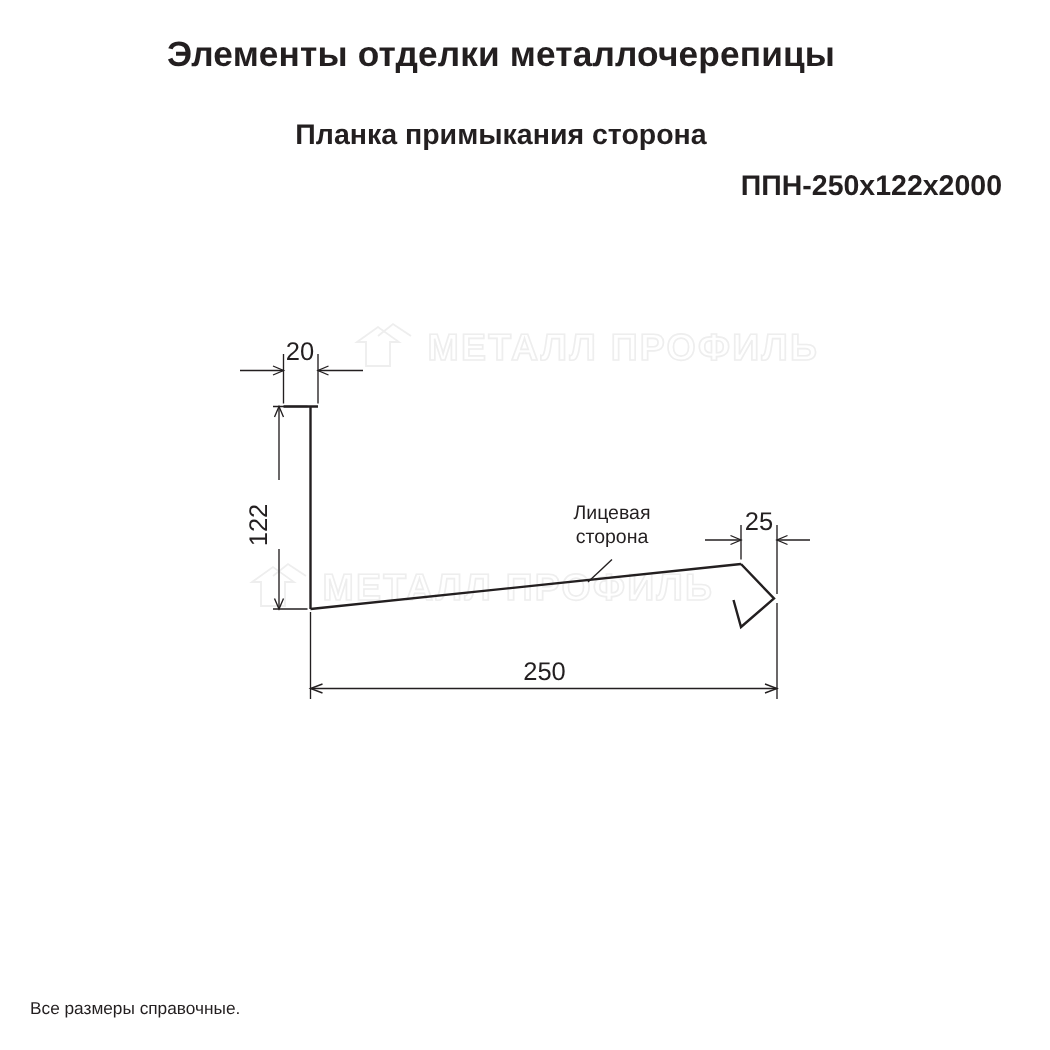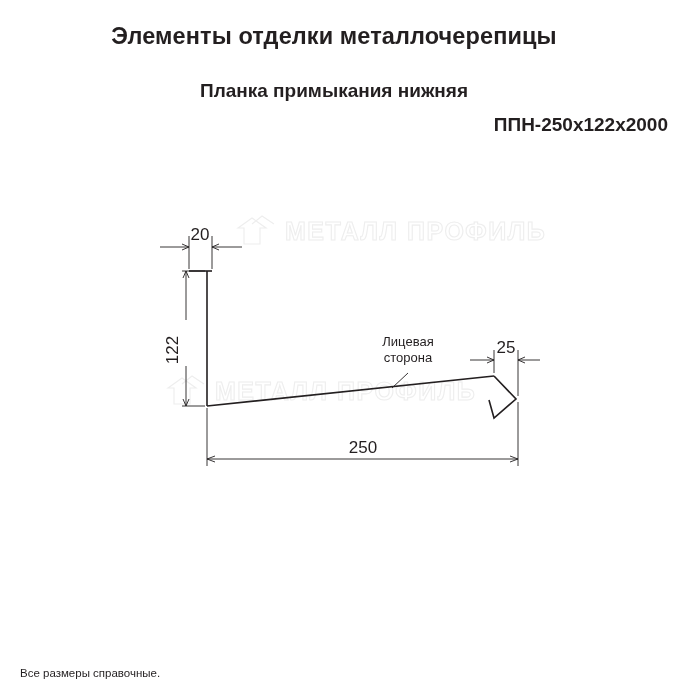--- a/index.html
+++ b/index.html
@@ -85,21 +85,21 @@
     letter-spacing: 1.5px;
   }
 </style>
 </head>
 <body>
 
 <div class="page">
 
   <div class="title-block">
     <div class="main-title">Элементы отделки металлочерепицы</div>
-    <div class="sub-title">Планка примыкания нижняя</div>
+    <div class="sub-title">Планка примыкания сторона</div>
     <div class="sub-title-2">ППН-250х122х2000</div>
   </div>
 
   <div class="drawing">
     <svg width="700" height="380" viewBox="0 0 700 380" xmlns="http://www.w3.org/2000/svg">
 
       <g opacity="1">
         <text class="wm-text" x="285" y="70">МЕТАЛЛ ПРОФИЛЬ</text>
         <text class="wm-text" x="215" y="230">МЕТАЛЛ ПРОФИЛЬ</text>
       </g>

